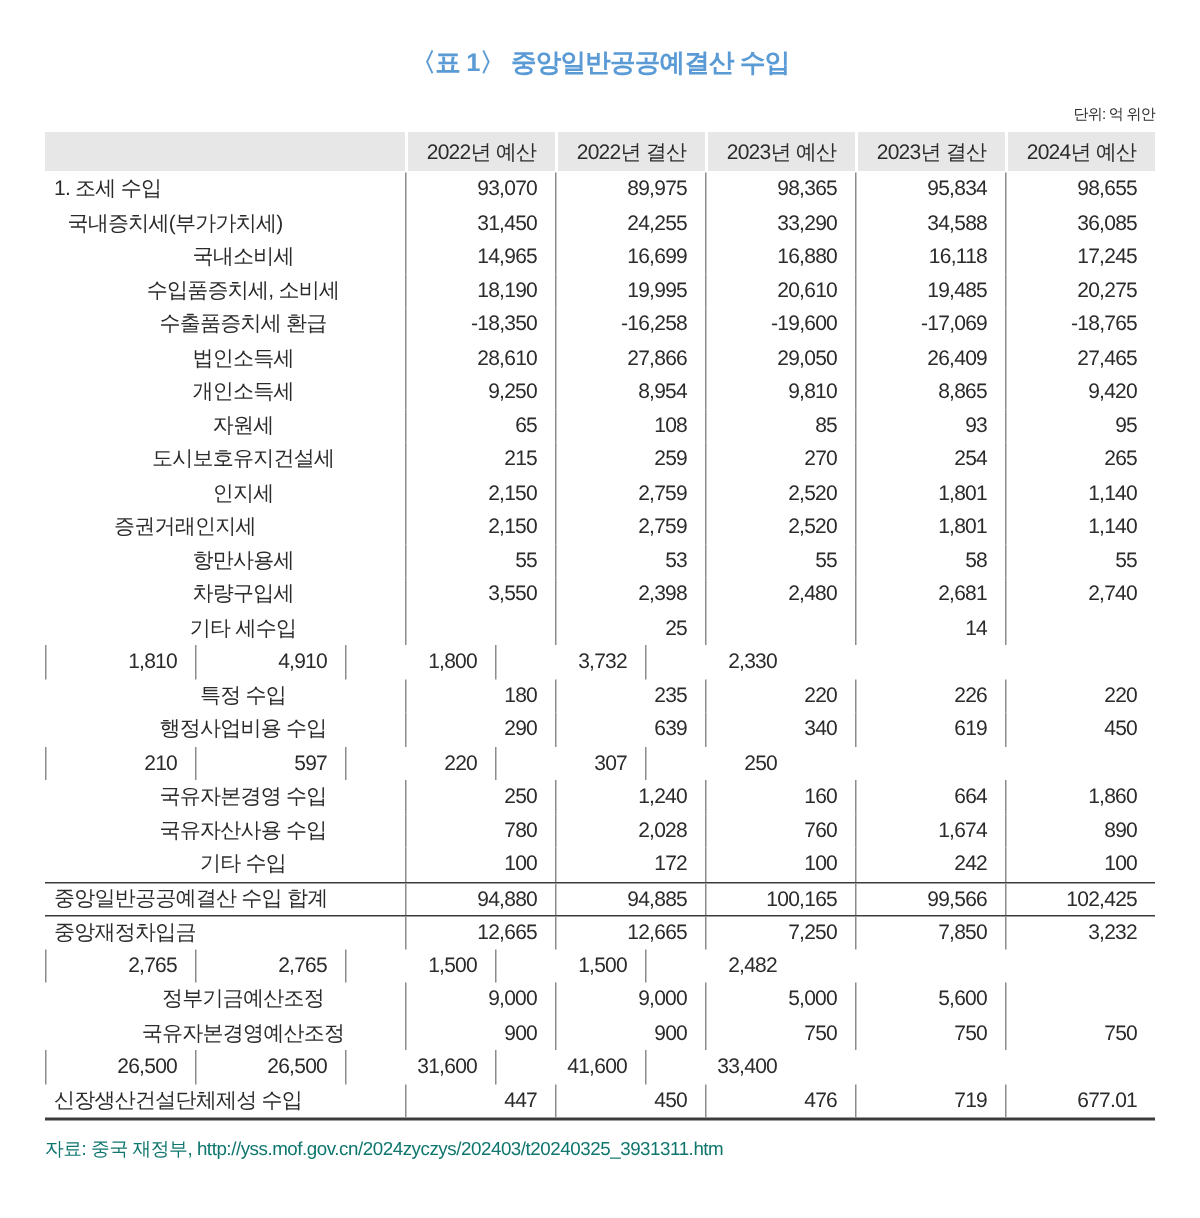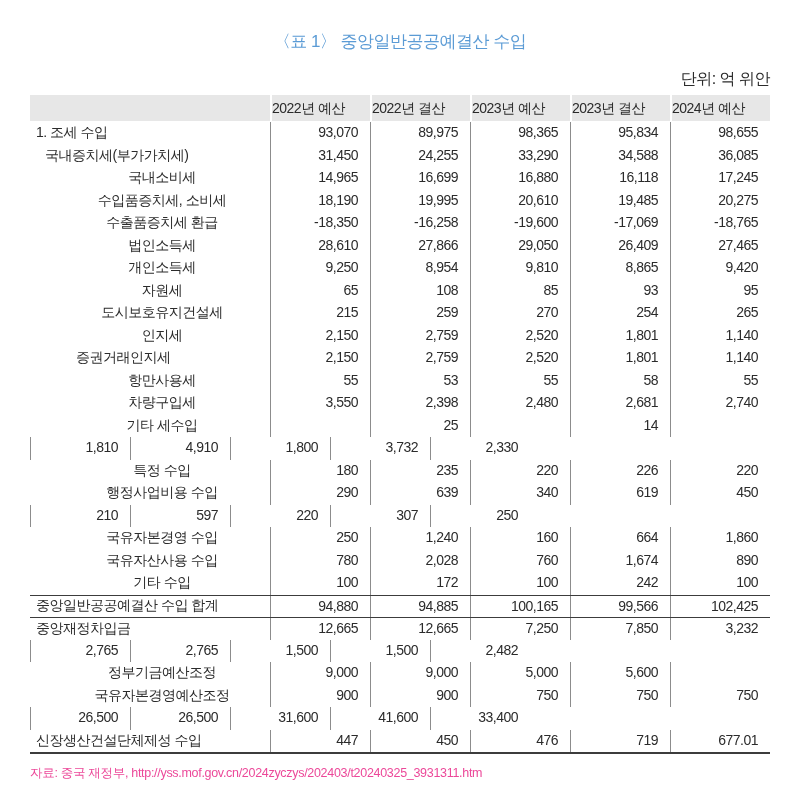--- a/index.html
+++ b/index.html
@@ -7,37 +7,37 @@
   body {
     height:812px;
     font-family:"Liberation Sans","DejaVu Sans",sans-serif;
     color:#2b2b2b;
     overflow:hidden;
   }
   .page { padding-top:30px; }
   .title {
     text-align:center;
     font-size:17px;
-    font-weight:normal;
+    font-weight:bold;
     color:#5b9bd5;
     letter-spacing:-0.5px;
   }
   .unit {
     width:740px;
     margin:16px auto 5px auto;
     text-align:right;
-    font-size:16px;
+    font-size:10px;
     color:#2b2b2b;
     letter-spacing:-0.5px;
   }
   .table { width:740px; margin:0 auto; }
   .thead { display:flex; height:26px; }
   .th {
     background:#e7e7e7;
-    text-align:left;
+    text-align:center;
     font-size:14px;
     color:#2b2b2b;
     line-height:26px;
     letter-spacing:-0.5px;
   }
   .th.label-col { width:240px; }
   .th.num-col { width:100px; border-left:2px solid #ffffff; }
   .tbody { border-bottom:2px solid #3c3c3c; padding-top:1px; }
   .trow { display:flex; height:22.5px; align-items:center; }
   .trow.rule-above { border-top:1.5px solid #3c3c3c; }
@@ -52,21 +52,21 @@
     padding-right:12px;
   }
   .ind0 { padding-left:6px; }
   .ind1 { padding-left:15px; }
   .ind2 { padding-left:24px;text-align:center; }
   .ind3 { padding-left:46px; }
   .source {
     width:740px;
     margin:11px auto 0 auto;
     font-size:12.5px;
-    color:#ec4899;
+    color:#0f766e;
     letter-spacing:-0.3px;
   }
 </style>
 </head>
 <body>
 
 <div class="page">
 
   <div class="title">〈표 1〉 중앙일반공공예결산 수입</div>
 

